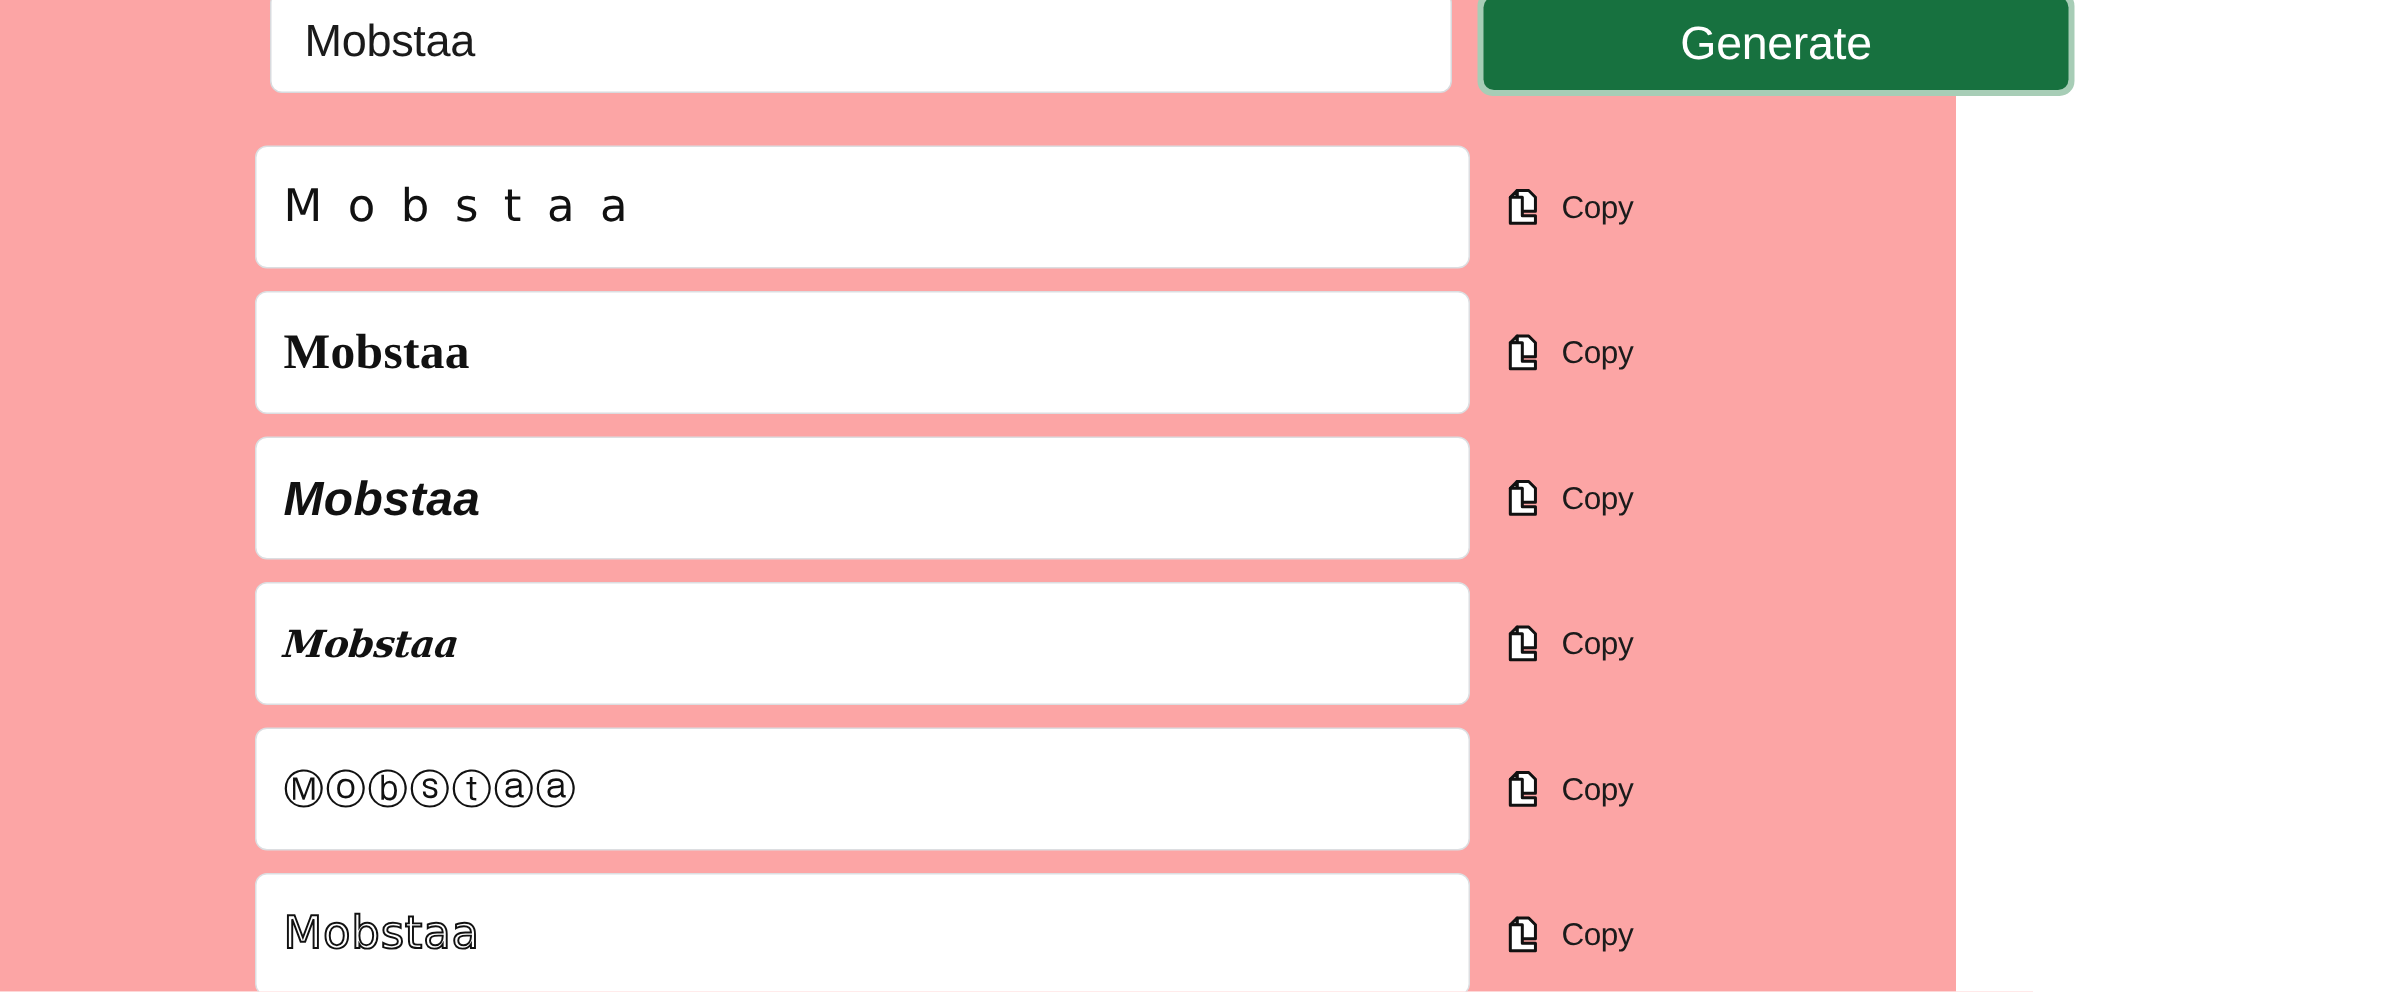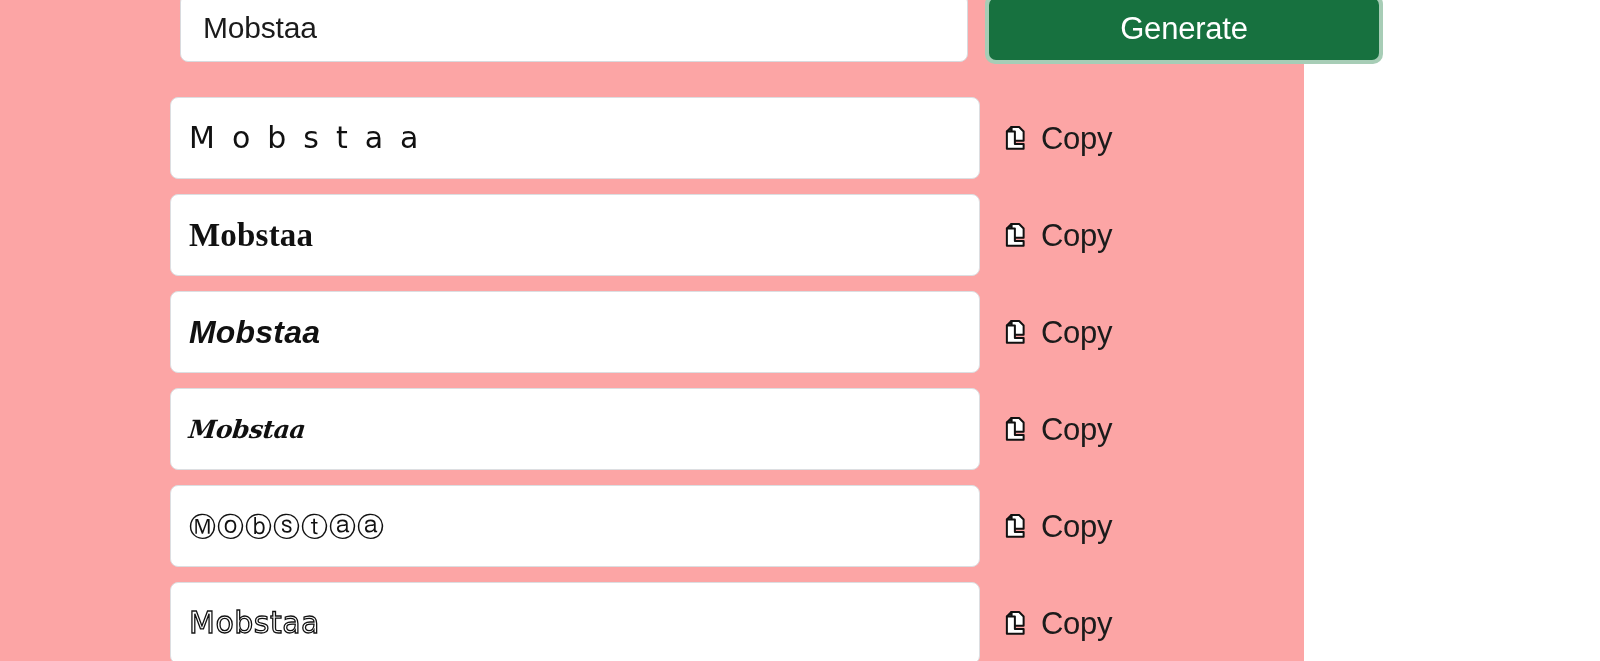--- a/index.html
+++ b/index.html
@@ -162,21 +162,21 @@
     color: #1b1b1b;
   }
   .copy-icon {
     width: 30px;
     height: 30px;
     display: block;
     flex: none;
   }
   .copy-label {
     font-family: "Liberation Sans", sans-serif;
-    font-size: 31px;
+    font-size: 21px;
     letter-spacing: -0.3px;
     color: #1b1b1b;
     line-height: 1;
   }
 </style>
 </head>
 <body>
 
 <div class="page">
 

